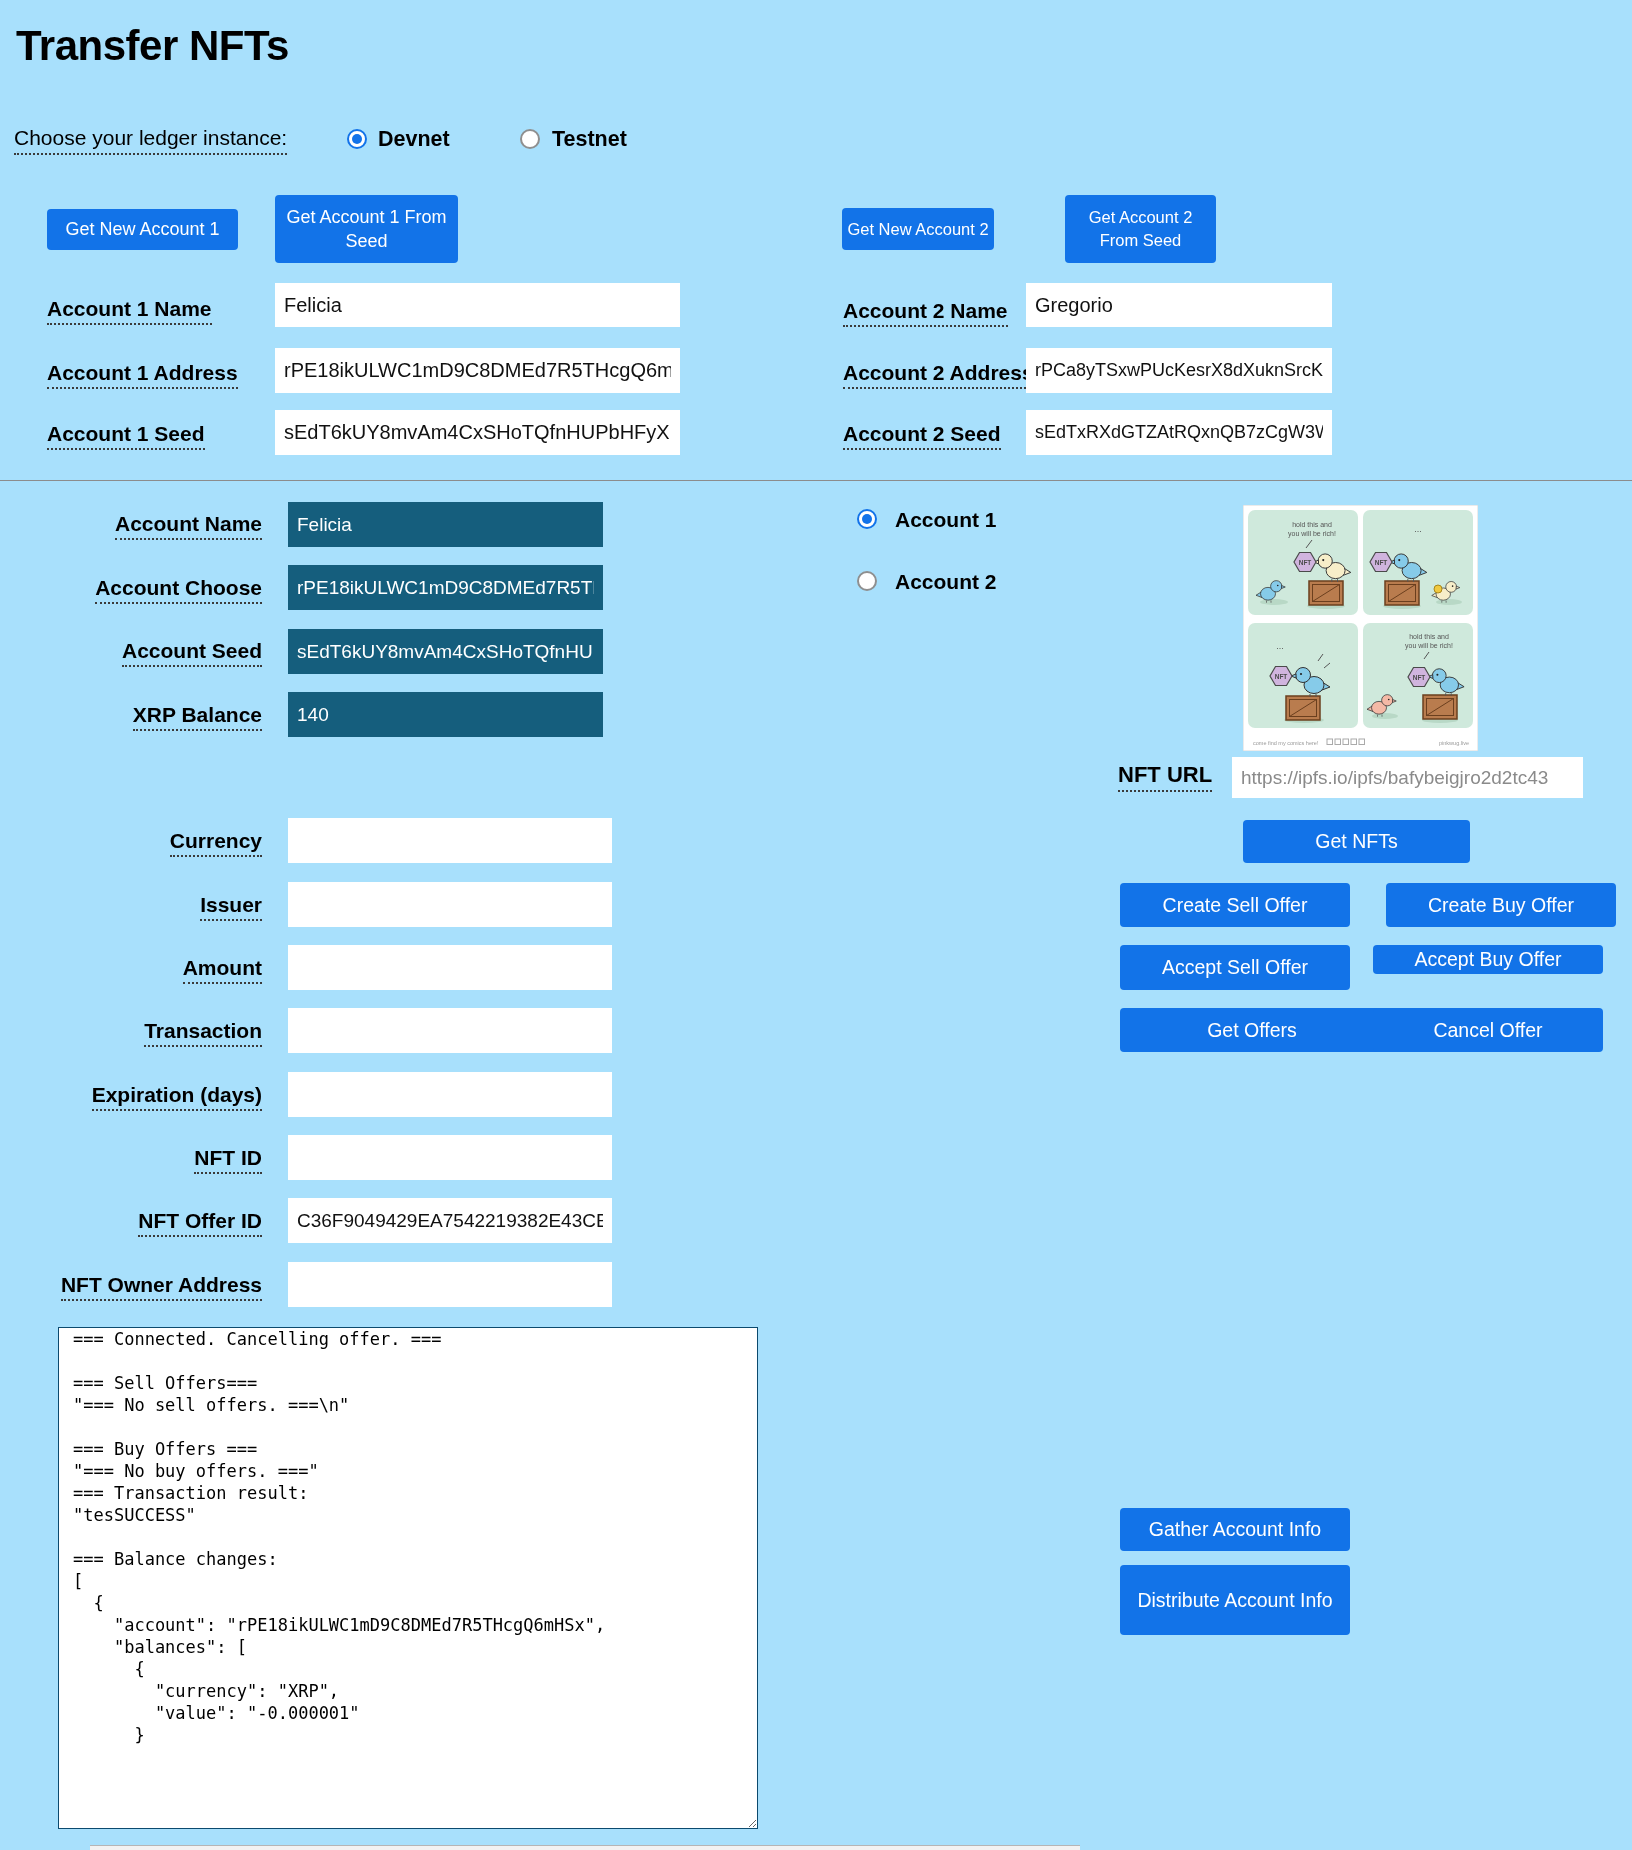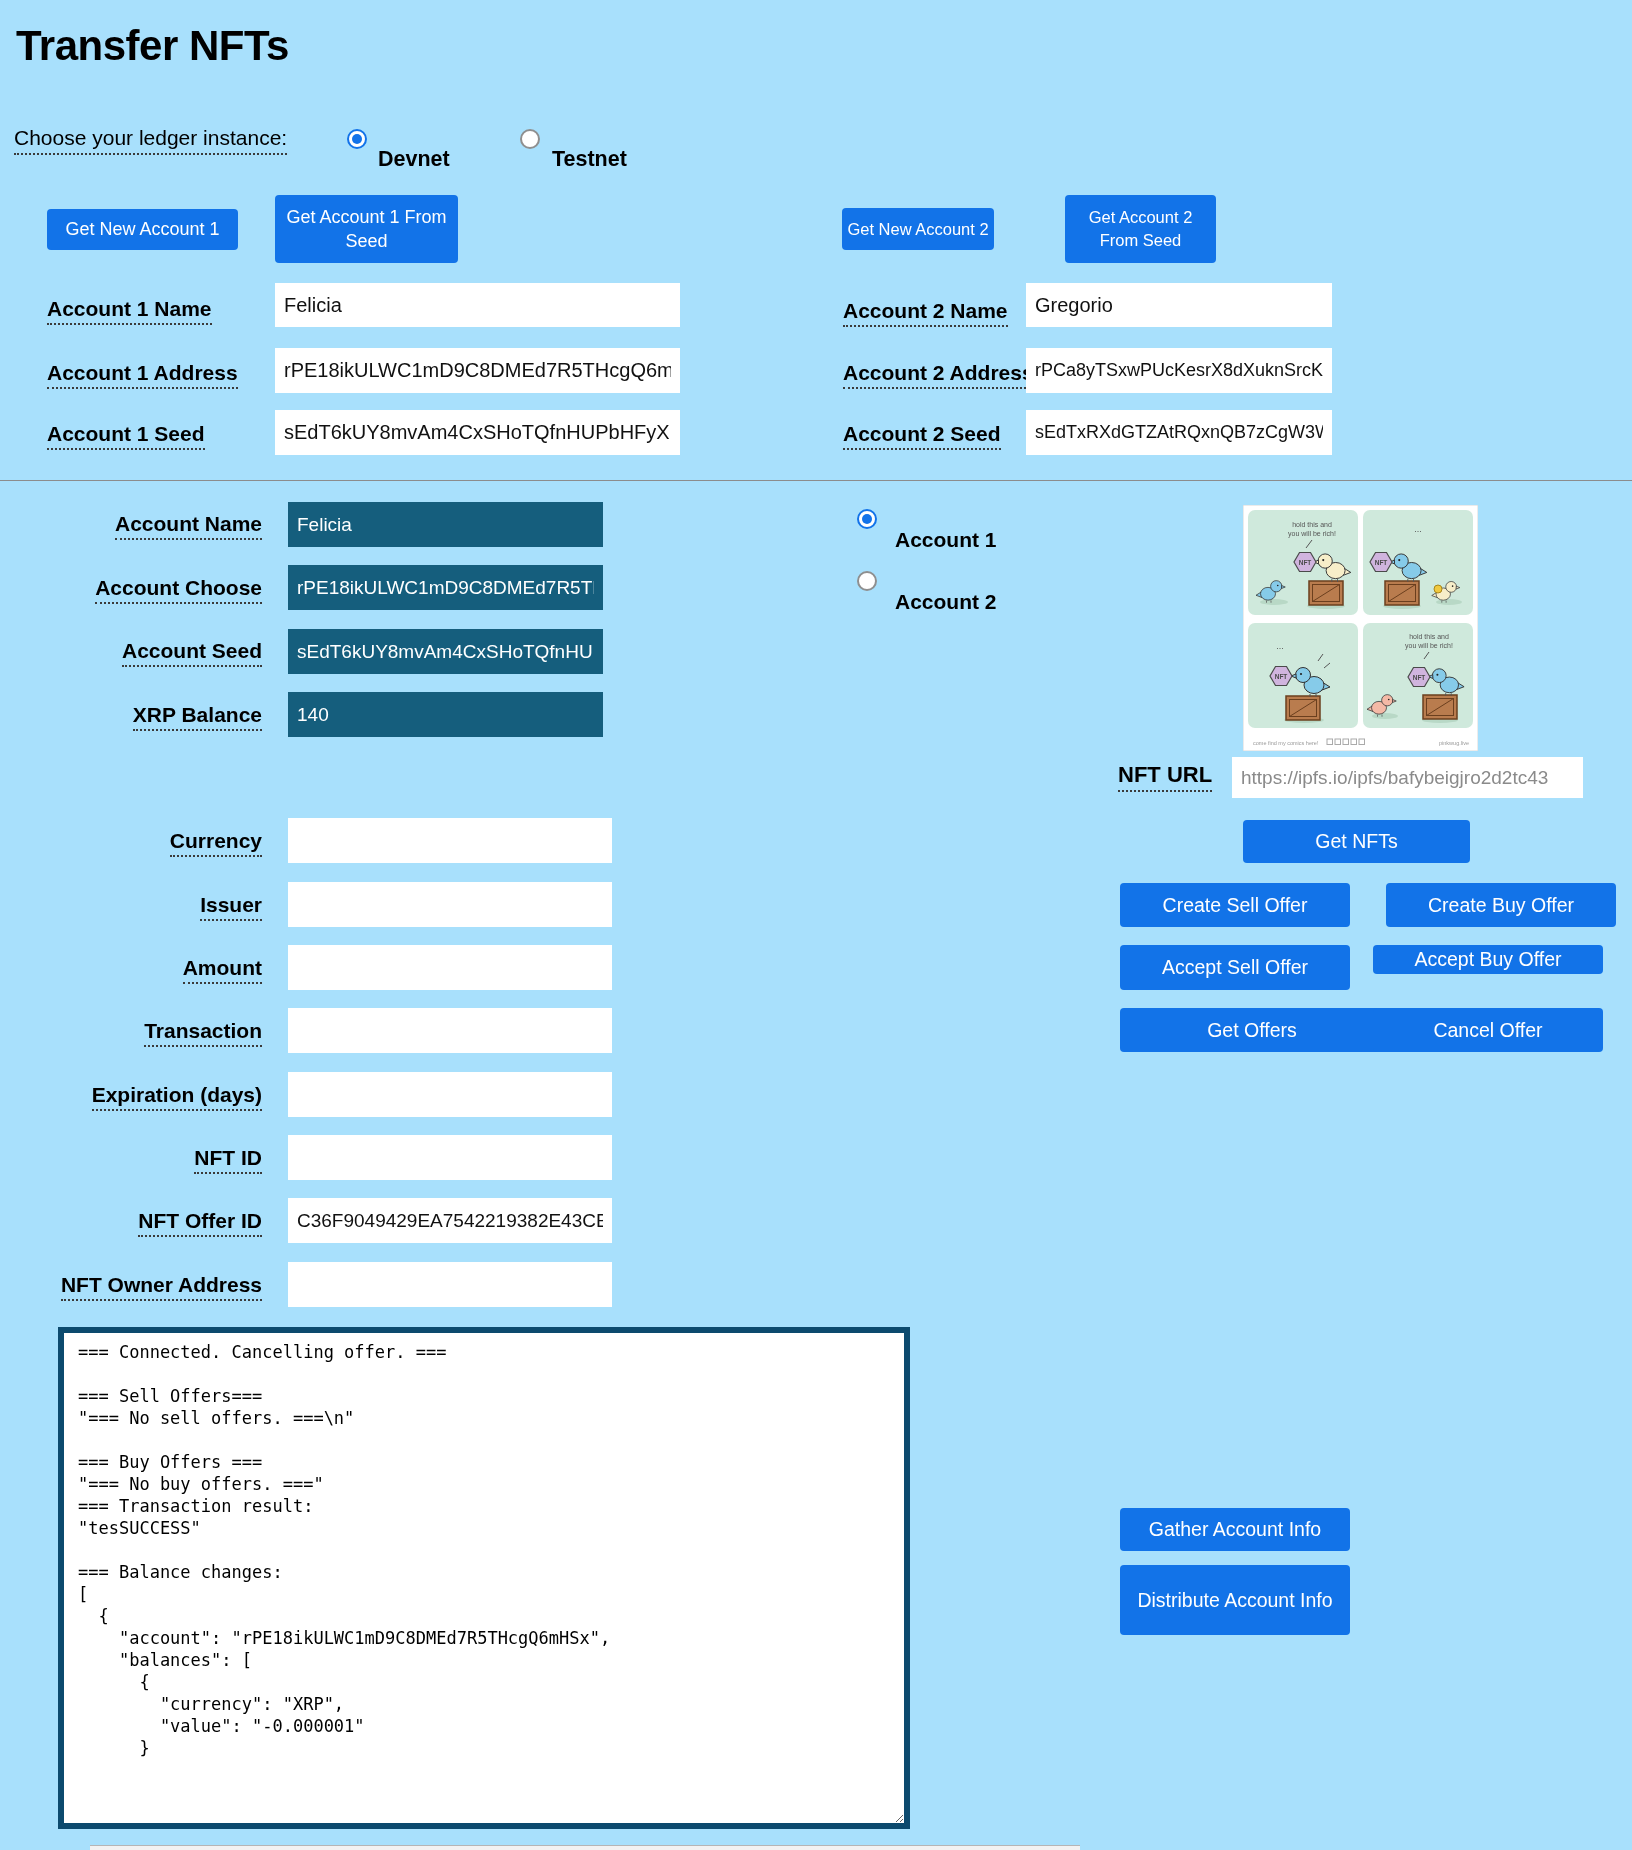--- a/index.html
+++ b/index.html
@@ -1,39 +1,39 @@
 <!DOCTYPE html>
 <html><head>
 <meta charset="utf-8">
 <style>
   html,body{margin:0;padding:0;background:#a8e0fc;}
   #page{position:relative;width:1632px;height:1850px;background:#a8e0fc;
         font-family:"Liberation Sans",sans-serif;overflow:hidden;}
   .abs{position:absolute;}
   .title{left:16px;top:22px;font-size:42px;font-weight:bold;color:#000;letter-spacing:-0.5px;}
   .lbl{font-size:21px;font-weight:bold;color:#000;border-bottom:2px dotted #3a3a3a;padding-bottom:2px;white-space:nowrap;}
-  .lbl-plain{font-size:21px;font-weight:bold;color:#000;white-space:nowrap;margin-top:20px;}
+  .lbl-plain{font-size:21px;font-weight:bold;color:#000;white-space:nowrap;}
   .rlabel{width:262px;text-align:right;}
   .rlabel .lbl{display:inline-block;}
   .inp{position:absolute;background:#fff;border:none;outline:none;font-family:"Liberation Sans",sans-serif;
        font-size:20px;color:#111;padding:0 9px;box-sizing:border-box;white-space:nowrap;overflow:hidden;}
   .teal{background:#155e7d;color:#fff;font-size:19px;}
   .btn{position:absolute;display:flex;align-items:center;justify-content:center;text-align:center;
        background:#1273e8;color:#fff;border:none;border-radius:4px;cursor:pointer;
        font-family:"Liberation Sans",sans-serif;font-weight:500;padding:0 4px;}
   .radio{position:absolute;width:20px;height:20px;border-radius:50%;background:#fff;
          border:2px solid #8f8f8f;box-sizing:border-box;}
   .radio.checked{border-color:#1273e9;}
   .radio.checked::after{content:"";position:absolute;left:3px;top:3px;right:3px;bottom:3px;
          border-radius:50%;background:#1273e9;}
   .divider{position:absolute;left:0;top:480px;width:1632px;height:0;border-top:1px solid #8c8c8c;}
-  #console{position:absolute;left:58px;top:1327px;width:852px;height:502px;box-sizing:border-box;
-         background:#fff;border:6px solid #0c4a6e;resize:both;
+  #console{position:absolute;left:58px;top:1327px;width:700px;height:502px;box-sizing:border-box;
+         background:#fff;border:1px solid #0c4a6e;resize:both;
          font-family:"DejaVu Sans Mono",monospace;font-size:17px;line-height:22px;color:#000;
-         padding:8px 14px;white-space:pre;overflow:hidden;}
+         padding:0 14px;white-space:pre;overflow:hidden;}
   .bottom-edge{position:absolute;left:90px;top:1845px;width:990px;height:5px;background:#f2f2f2;border-top:1px solid #b5b5b5;}
   .ledger-lbl{font-size:21px;color:#000;border-bottom:2px dotted #3a3a3a;padding-bottom:3px;}
   .url-inp{color:#8a8a8a;font-size:19px;}
 </style>
 </head>
 <body>
 
 <div id="page">
 
   <div class="abs title">Transfer NFTs</div>

